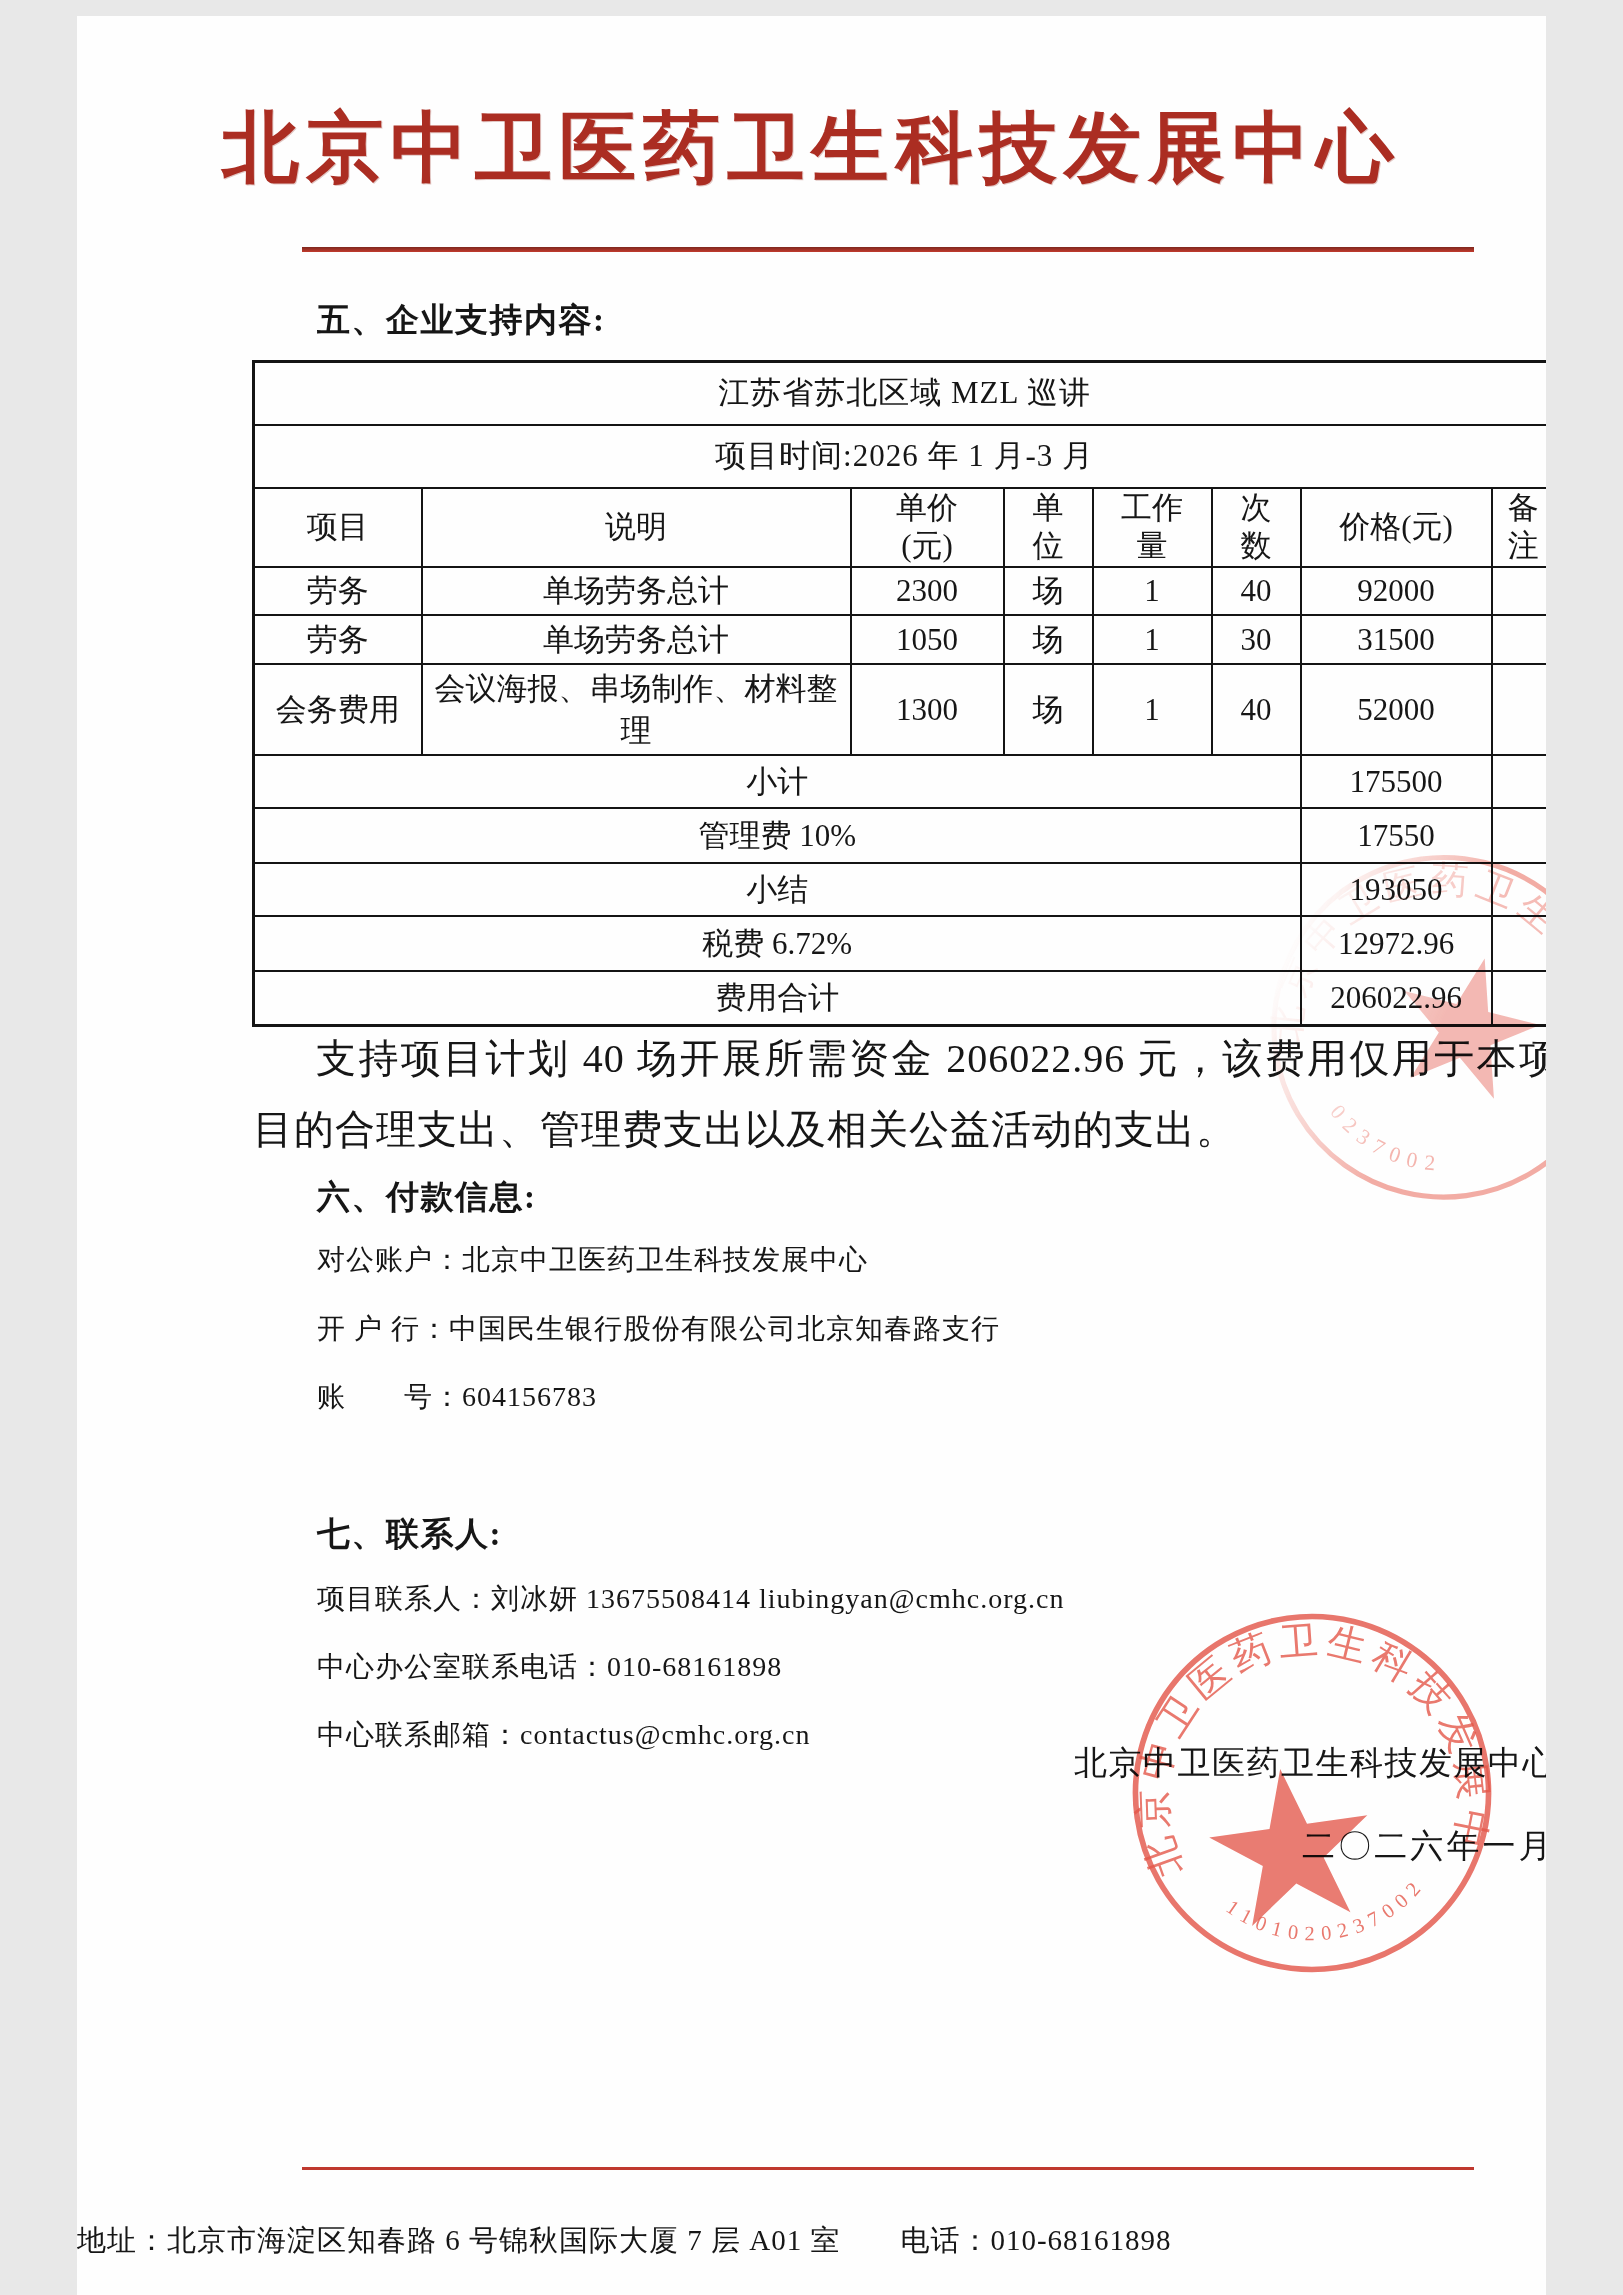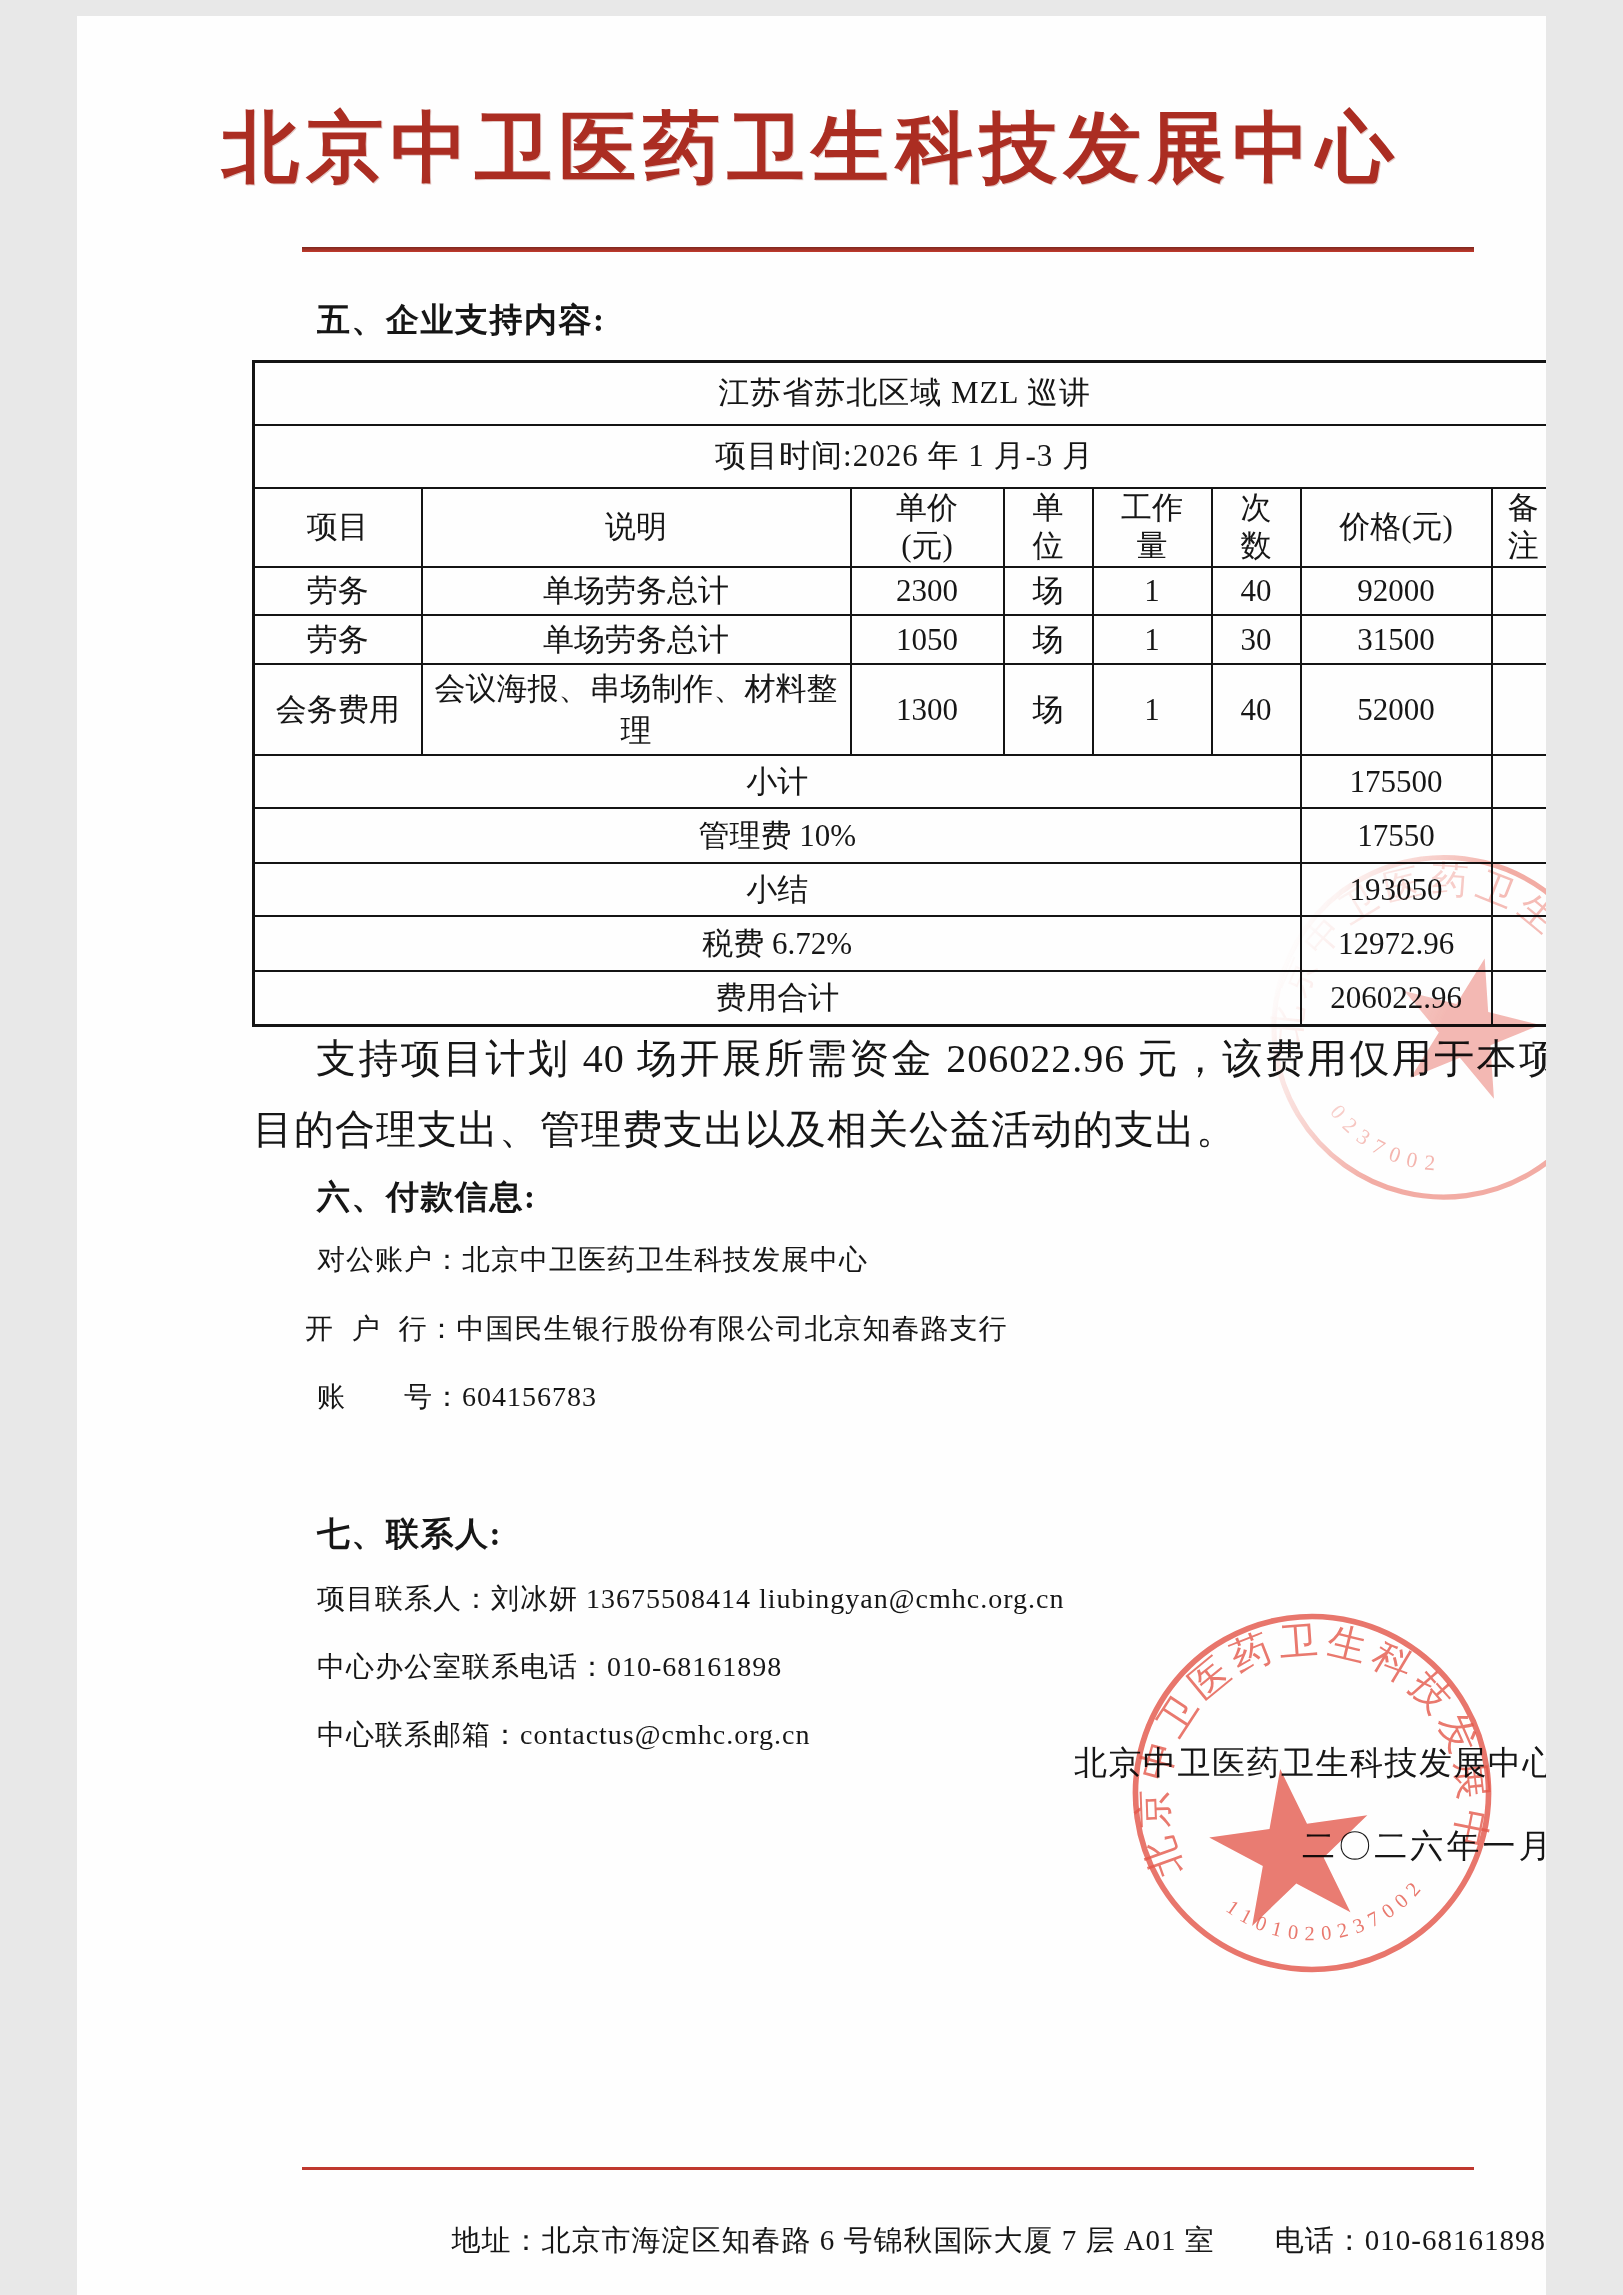--- a/index.html
+++ b/index.html
@@ -49,21 +49,21 @@
   }
   table.cost{border:3.6px solid #141414;}
   td.span-title{font-size:31px;letter-spacing:1px;}
   .hcell span{display:block;line-height:1.25;}
   td.desc-cell{line-height:1.35;}
   
   .sig-org{top:1725px;left:997px;font-size:33px;letter-spacing:1.5px;white-space:nowrap;}
   .sig-date{top:1808px;left:1225px;font-size:33px;letter-spacing:3.1px;white-space:nowrap;}
   
   .footer-rule{top:2151px;left:225px;width:1172px;height:3.1px;background:#bf382e;}
-  .footer-line{top:2205px;left:0;width:100%;text-align:right;font-size:29px;letter-spacing:1px;}
+  .footer-line{top:2205px;left:0;width:100%;text-align:left;font-size:29px;letter-spacing:1px;}
   
   .stamp{pointer-events:none;mix-blend-mode:multiply;}
   .stamp-bottom{top:1580px;left:1038px;width:394px;height:394px;transform:rotate(-8deg);opacity:.92;}
   .stamp-top{
     top:818px;left:1176px;width:389px;height:399px;transform:rotate(14deg);opacity:.8;
     -webkit-mask-image:linear-gradient(100deg,transparent 10%,#000 48%);
     mask-image:linear-gradient(100deg,transparent 10%,#000 48%);
   }
   .z-content{z-index:2;}
   .z-stamp{z-index:5;}
@@ -185,21 +185,21 @@
         <td>206022.96</td>
         <td></td>
       </tr>
     </tbody>
   </table>
 
   <div class="abs note-para z-content">支持项目计划 40 场开展所需资金 206022.96 元，该费用仅用于本项目的合理支出、管理费支出以及相关公益活动的支出。</div>
 
   <div class="abs sec-heading z-content" style="top:1159px;left:240px;">六、付款信息:</div>
   <div class="abs body-line z-content" style="top:1225px;left:240px;"><span>对公账户：</span><span>北京中卫医药卫生科技发展中心</span></div>
-  <div class="abs body-line z-content" style="top:1294px;left:228px;font-family:Liberation Mono, monospace;"><span>开 户 行：</span><span>中国民生银行股份有限公司北京知春路支行</span></div>
+  <div class="abs body-line z-content" style="top:1294px;left:240px;"><span>开 户 行：</span><span>中国民生银行股份有限公司北京知春路支行</span></div>
   <div class="abs body-line z-content" style="top:1362px;left:240px;"><span>账　　号：</span><span>604156783</span></div>
 
   <div class="abs sec-heading z-content" style="top:1496px;left:240px;text-align:center;">七、联系人:</div>
   <div class="abs body-line z-content" style="top:1564px;left:240px;">项目联系人：刘冰妍 13675508414 liubingyan@cmhc.org.cn</div>
   <div class="abs body-line z-content" style="top:1632px;left:240px;">中心办公室联系电话：010-68161898</div>
   <div class="abs body-line z-content" style="top:1700px;left:240px;">中心联系邮箱：contactus@cmhc.org.cn</div>
 
   <div class="abs sig-org z-content">北京中卫医药卫生科技发展中心</div>
   <div class="abs sig-date z-content">二〇二六年一月</div>
 

